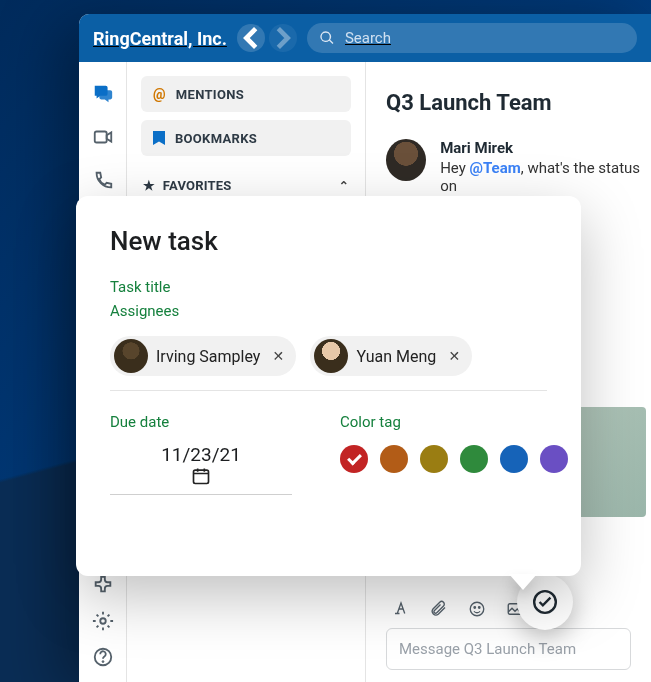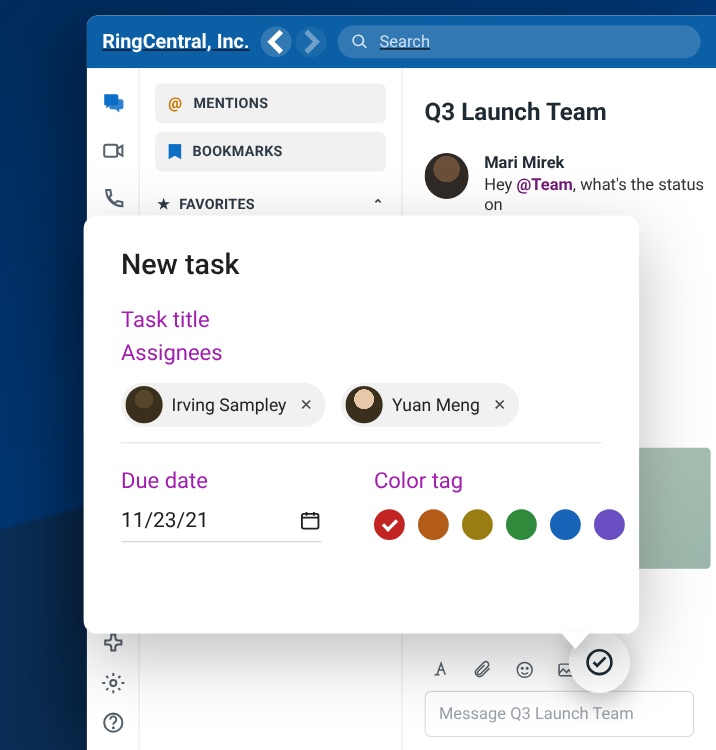--- a/index.html
+++ b/index.html
@@ -67,21 +67,21 @@
     .fav-head .star { font-size:13px; margin-right:8px;}
     .fav-head .chev { font-size:12px; color:#444;}
 
     
     .content { position:absolute; left:287px; top:48px; right:0; bottom:0; background:#fff; display:flex; flex-direction:column;}
     .conv-title { font-size:22px; font-weight:700; color:#1f2a33; padding:28px 0 0 20px;}
     .msg { display:flex; gap:14px; padding:24px 0 0 20px;}
     .avatar { width:42px;height:42px;border-radius:50%; background:#2f2a25 radial-gradient(circle at 50% 35%, #6a503a 0 35%, #2f2a25 36% 100%);}
     .msg .name { font-weight:700; color:#1f2a33; font-size:15px;}
     .msg .text { color:#333; font-size:15px; margin-top:2px;}
-    .mention { color:#701a75; font-weight:700;}
+    .mention { color:#3b82f6; font-weight:700;}
     .snip { color:#333; font-size:15px; padding-left:20px; margin-top:100px;}
     .snip2 { color:#333; font-size:15px; padding-left:20px; margin-top:62px;}
     .thumb {
       margin:14px 0 0 20px; height:110px; width:260px;
       background: linear-gradient(120deg,#8fae9c,#b0c5b9 60%, #9ab6aa);
       border-radius:4px;
     }
 
     
     .composer-area { margin-top:auto; padding:10px 20px 12px 20px; position:relative;}
@@ -105,41 +105,41 @@
       position:absolute; left:76px; top:196px; width:505px; height:380px;
       background:#fff; border-radius:12px; box-shadow:0 20px 60px rgba(0,0,0,0.25);
       padding:30px 34px 28px 34px;
     }
     .modal::after {
       content:""; position:absolute; bottom:-14px; right:44px;
       width:0;height:0;border-left:14px solid transparent; border-right:14px solid transparent;
       border-top:16px solid #fff; filter: drop-shadow(0 6px 6px rgba(0,0,0,0.12));
     }
     .modal h2 { font-size:26px; font-weight:500; color:#1d1f21; margin-bottom:22px;}
-    .field-label { color:#a21caf; font-size:20px; margin-bottom:6px;}
+    .field-label { color:#15803d; font-size:15px; margin-bottom:6px;}
     .tt-input {
       width:100%; border:none; border-bottom:2px solid #0b6fc7; outline:none;
       font-size:19px; color:#1d1f21; padding:4px 0 6px 0; margin-bottom:24px;
     }
     .assignee-row {
       display:flex; gap:14px; padding:10px 0 14px 0; border-bottom:1px solid #e4e4e4;
       margin-bottom:22px;
     }
     .pill {
       height:40px; border-radius:20px; background:#f1f1f1; display:flex; align-items:center;
       gap:8px; padding:0 8px 0 4px; font-size:16px; color:#222;
     }
     .pill .pavatar { width:34px;height:34px;border-radius:50%; }
     .pa1 { background:#e6b700 radial-gradient(circle at 50% 35%, #58452c 0 30%, #3a2e1c 31% 100%);}
     .pa2 { background:#b6d4c0 radial-gradient(circle at 50% 35%, #e7c8a8 0 32%, #3a2e1c 33% 100%);}
     .pill .x { width:20px;height:20px;border-radius:50%; display:flex;align-items:center;justify-content:center; color:#444; font-size:14px;}
     .bottom-row { display:flex; gap:48px;}
     .due-col { flex:0 0 182px;}
     .due-input { display:flex; align-items:center; justify-content:space-between;
-      border-bottom:1px solid #cfcfcf; padding:6px 0 8px 0; font-size:19px; color:#1d1f21;}
+      border-bottom:1px solid #cfcfcf; padding:6px 0 8px 0; font-size:19px; color:#1d1f21;flex-direction:column;}
     .due-input svg { width:20px;height:20px; stroke:#222; fill:none; stroke-width:2;}
     .color-col { flex:1;}
     .swatches { display:flex; gap:12px; padding-top:8px;}
     .swatch { width:28px;height:28px;border-radius:50%; position:relative;}
     .swatch.sel::after {
       content:""; position:absolute; left:8px; top:9px; width:10px;height:5px;
       border-left:3px solid #fff;border-bottom:3px solid #fff; transform:rotate(-45deg);
     }
     .diag {
       position:absolute; left:0; top:330px; width:79px; height:352px;

